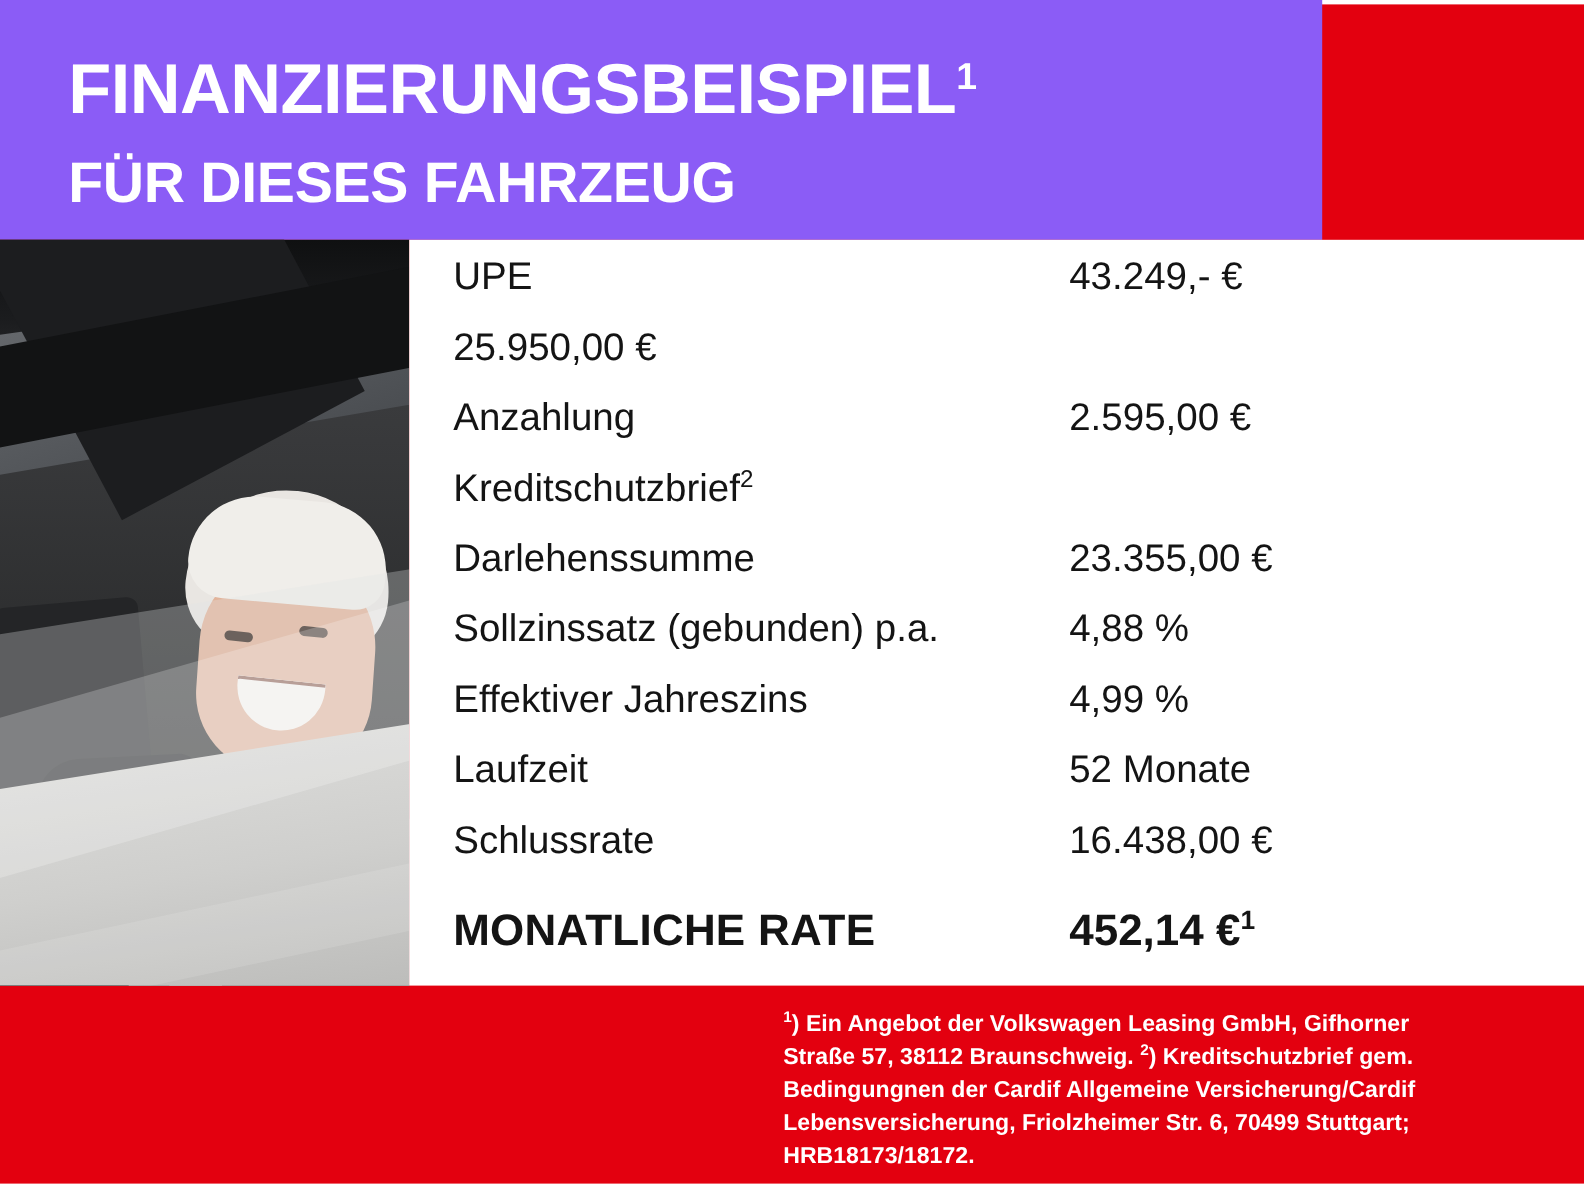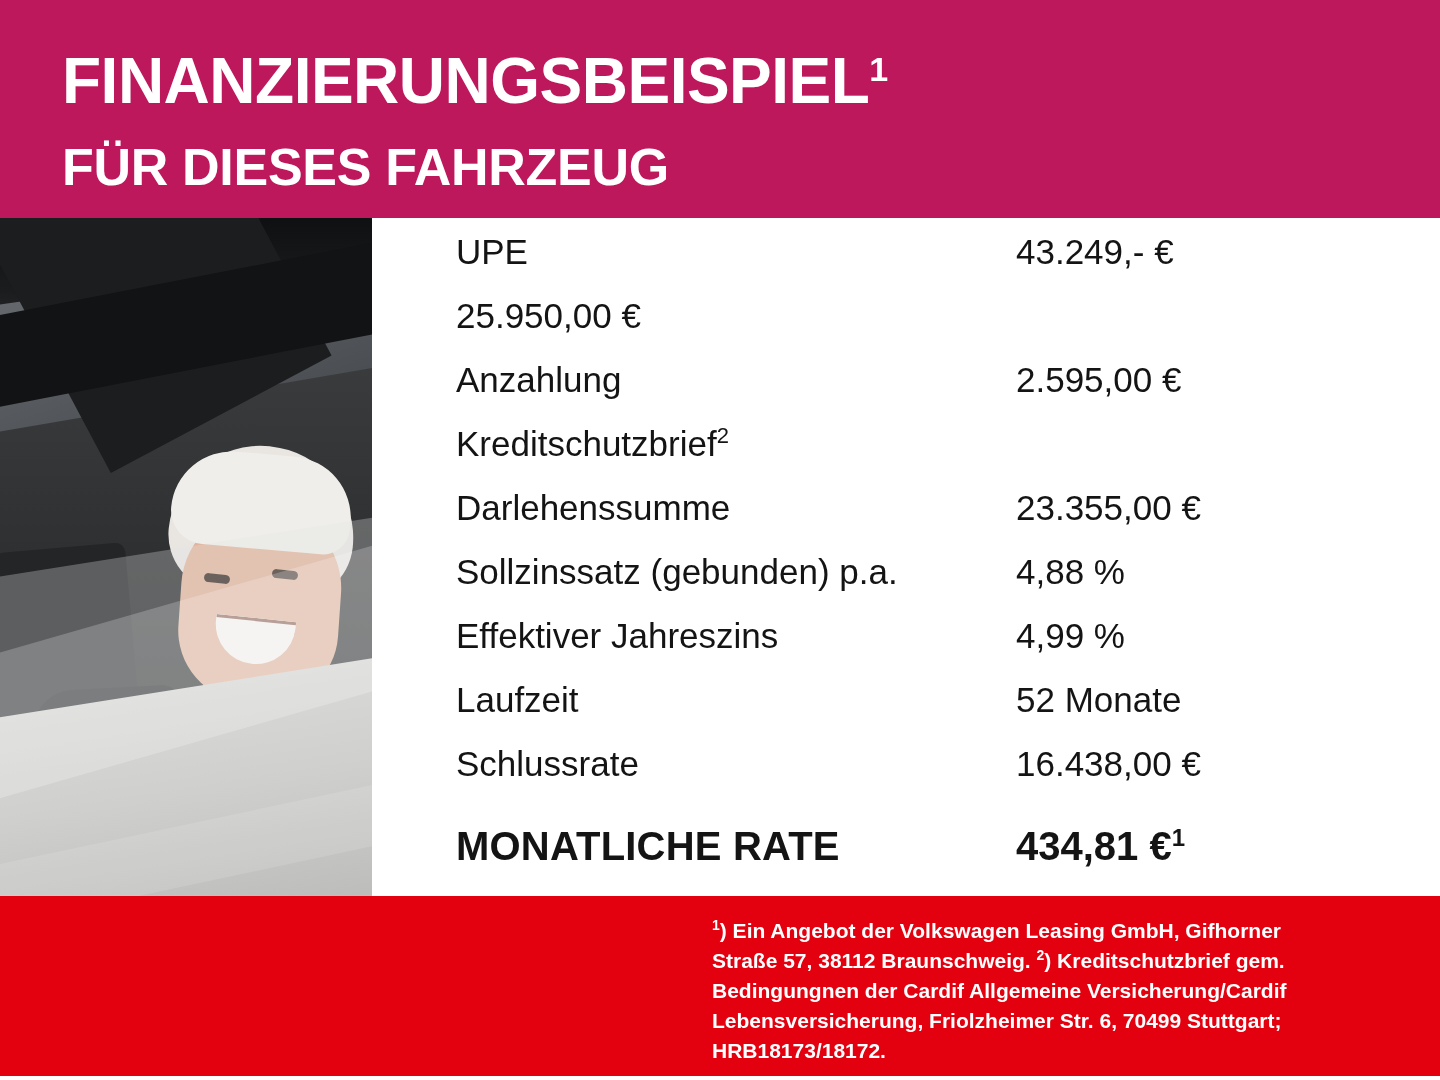--- a/index.html
+++ b/index.html
@@ -21,23 +21,23 @@
     background: #e3000f;
     box-sizing: border-box;
     overflow: hidden;
   }
 
   
   .header {
     position: absolute;
     left: 0;
     top: 0;
-    width: 1440px;
+    width: 1202px;
     height: 218px;
-    background: #be185d;
+    background: #8b5cf6;
   }
   .header-line1 {
     position: absolute;
     left: 62px;
     top: 48px;
     color: #ffffff;
     font-size: 64px;
     line-height: 66px;
     font-weight: bold;
     letter-spacing: -0.5px;
@@ -274,21 +274,21 @@
   .rows {
     position: absolute;
     left: 0;
     top: 14px;
     width: 1068px;
   }
   .row {
     display: flex;
     align-items: baseline;
     height: 64px;
-    padding-left: 84px;
+    padding-left: 40px;
     box-sizing: border-box;
   }
   .row .label {
     width: 560px;
     font-size: 35px;
     color: #141414;
     white-space: nowrap;
   }
   .row .label .sup {
     font-size: 22px;
@@ -430,21 +430,21 @@
         <div class="value">52 Monate</div>
       </div>
 
       <div class="row">
         <div class="label"><span>Schlussrate</span></div>
         <div class="value">16.438,00 €</div>
       </div>
 
       <div class="row total">
         <div class="label">MONATLICHE RATE</div>
-        <div class="value"><span>434,81 €</span><span class="sup">1</span></div>
+        <div class="value"><span>452,14 €</span><span class="sup">1</span></div>
       </div>
 
     </div>
   </div>
 
   <div class="footnote">
     <span class="sup">1</span><span>) Ein Angebot der Volkswagen Leasing GmbH, Gifhorner Straße 57, 38112 Braunschweig. </span><span class="sup">2</span><span>) Kreditschutzbrief gem. Bedingungnen der Cardif Allgemeine Versicherung/Cardif Lebensversicherung, Friolzheimer Str. 6, 70499 Stuttgart; HRB18173/18172.</span>
   </div>
 
   <div class="edge-bottom"></div>

